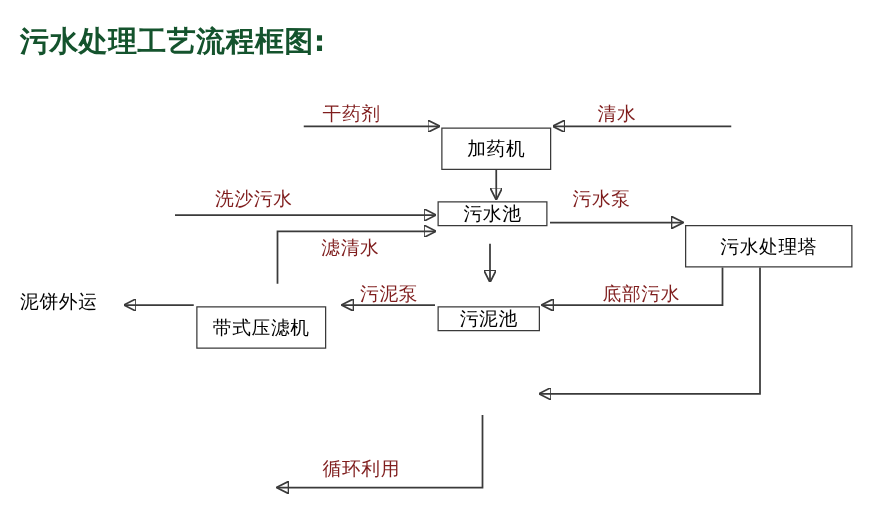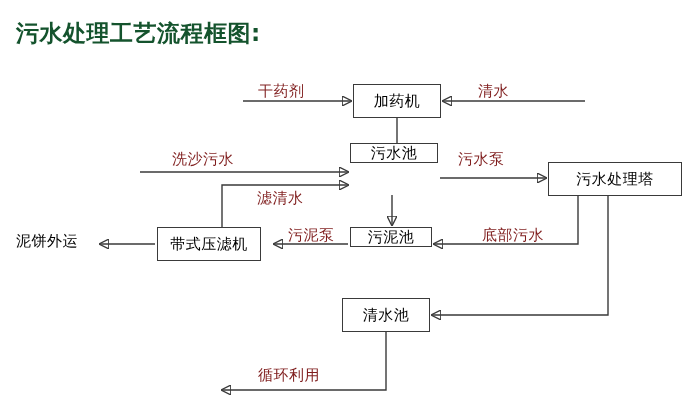--- a/index.html
+++ b/index.html
@@ -37,20 +37,21 @@
     border: 1.4px solid #3a3a3a;
     background: #ffffff;
     display: flex;
     align-items: center;
     justify-content: center;
     font-size: 15px;
     color: #000;
     white-space: nowrap;
     letter-spacing: 0.5px;
     z-index: 3;
+    margin-top: 18px;
   }
   .edge-label {
     position: absolute;
     font-size: 15px;
     color: #7f1d1d;
     white-space: nowrap;
     letter-spacing: 0.5px;
     background: transparent;
     z-index: 4;
   }
@@ -127,23 +128,20 @@
   </div>
 
   <div class="node" style="left:157px; top:227px; width:104px; height:34px;">
     <span>带式压滤机</span>
   </div>
 
   <div class="node" style="left:350px; top:227px; width:82px; height:20px;">
     <span>污泥池</span>
   </div>
 
-  <div class="node" style="left:342px; top:298px; width:88px; height:34px;">
-    <span>清水池</span>
-  </div>
 
   <div class="edge-label" style="left:258px; top:82px;">干药剂</div>
 
   <div class="edge-label" style="left:478px; top:82px;">清水</div>
 
   <div class="edge-label" style="left:172px; top:150px;">洗沙污水</div>
 
   <div class="edge-label" style="left:257px; top:189px;">滤清水</div>
 
   <div class="edge-label" style="left:458px; top:150px;">污水泵</div>

